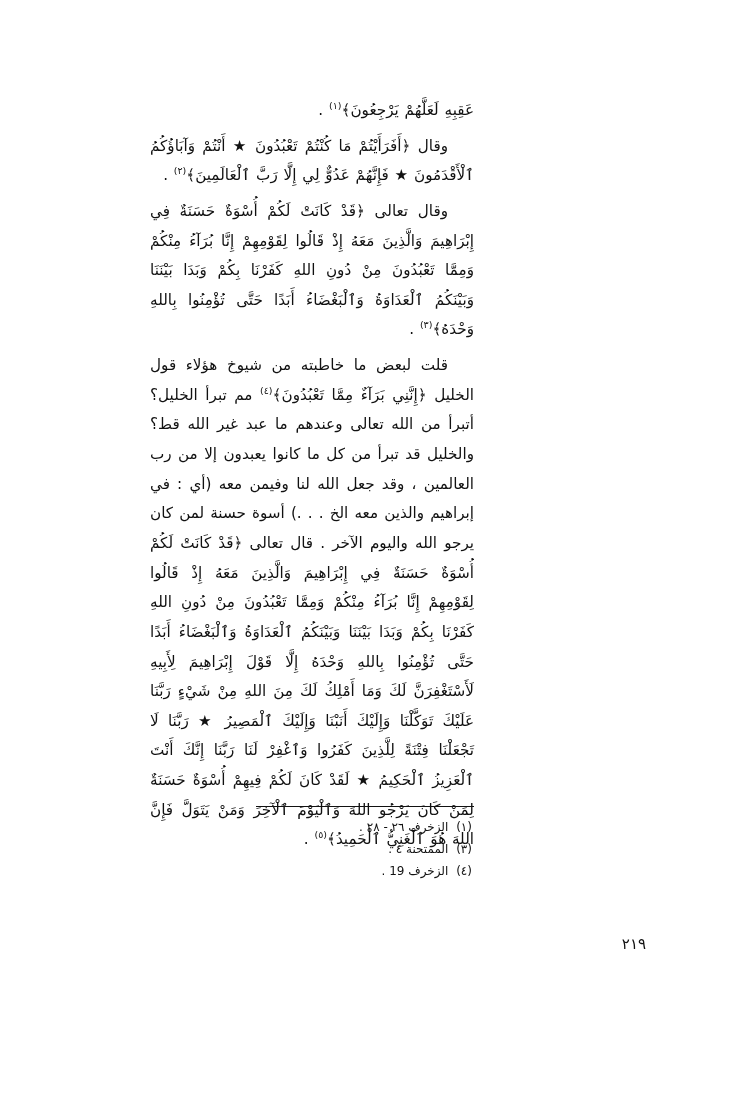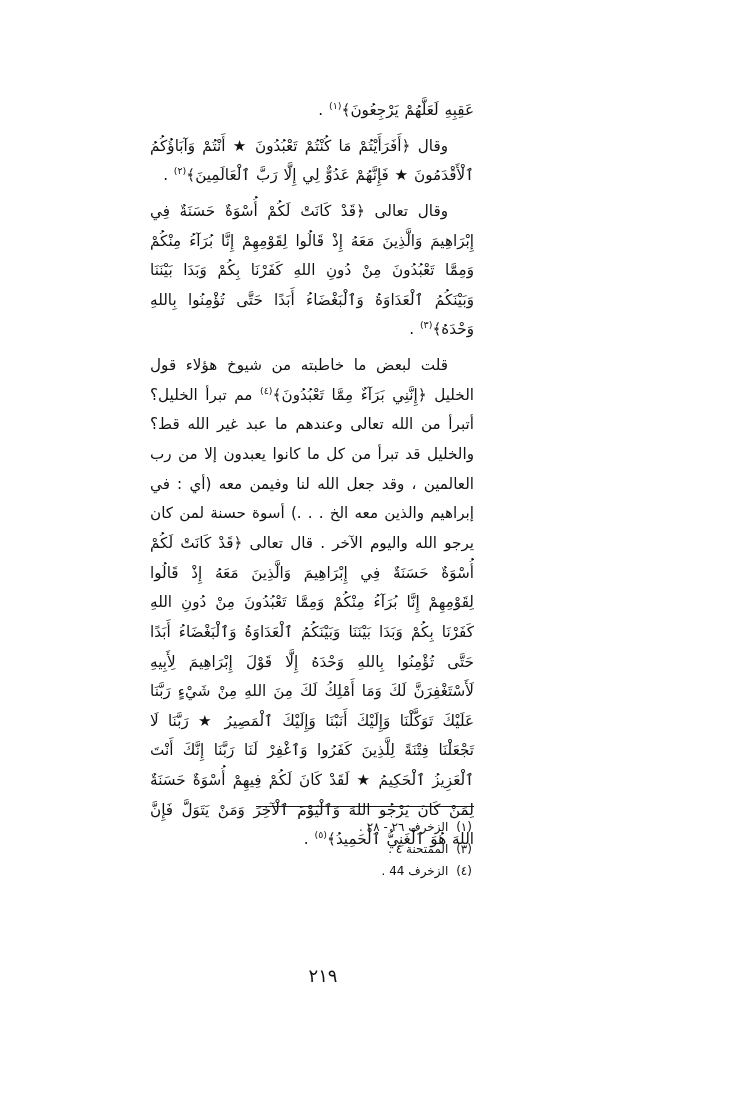--- a/index.html
+++ b/index.html
@@ -74,23 +74,23 @@
     margin: 0;
     padding-right: 2px;
   }
   .note .num {
     margin-left: 4px;
   }
   .folio {
     position: absolute;
     left: 0;
     right: 0;
-    top: 965px;
-    text-align: center;
-    font-size: 18px;
+    top: 935px;
+    text-align: right;
+    font-size: 15px;
     letter-spacing: 1px;
   }
 </style>
 </head>
 <body>
 
 <div class="page">
 
   <div class="content">
 
@@ -118,19 +118,19 @@
     <p class="note">
       <span class="num">(١)</span>
       <span>الزخرف ٢٦ - ٢٨ .</span>
     </p>
     <p class="note">
       <span class="num">(٣)</span>
       <span>الممتحنة ٤ .</span>
     </p>
     <p class="note">
       <span class="num">(٤)</span>
-      <span>الزخرف 44 .</span>
+      <span>الزخرف 19 .</span>
     </p>
   </div>
 
   <div class="folio">٢١٩</div>
 
 </div>
 
 </body></html>

